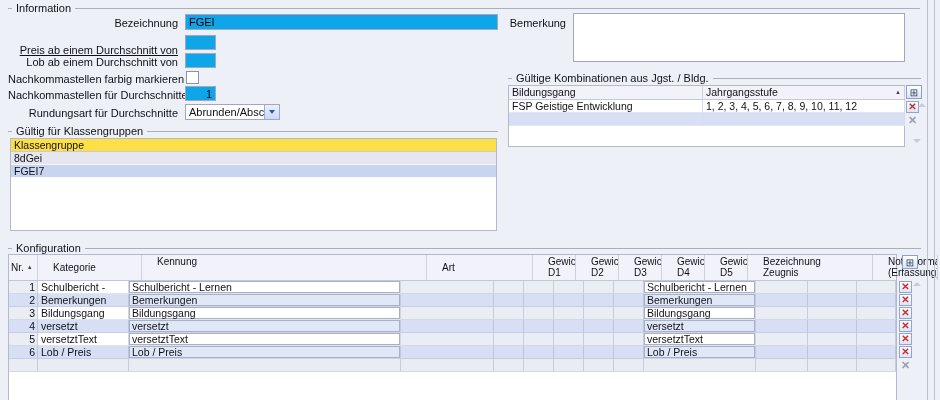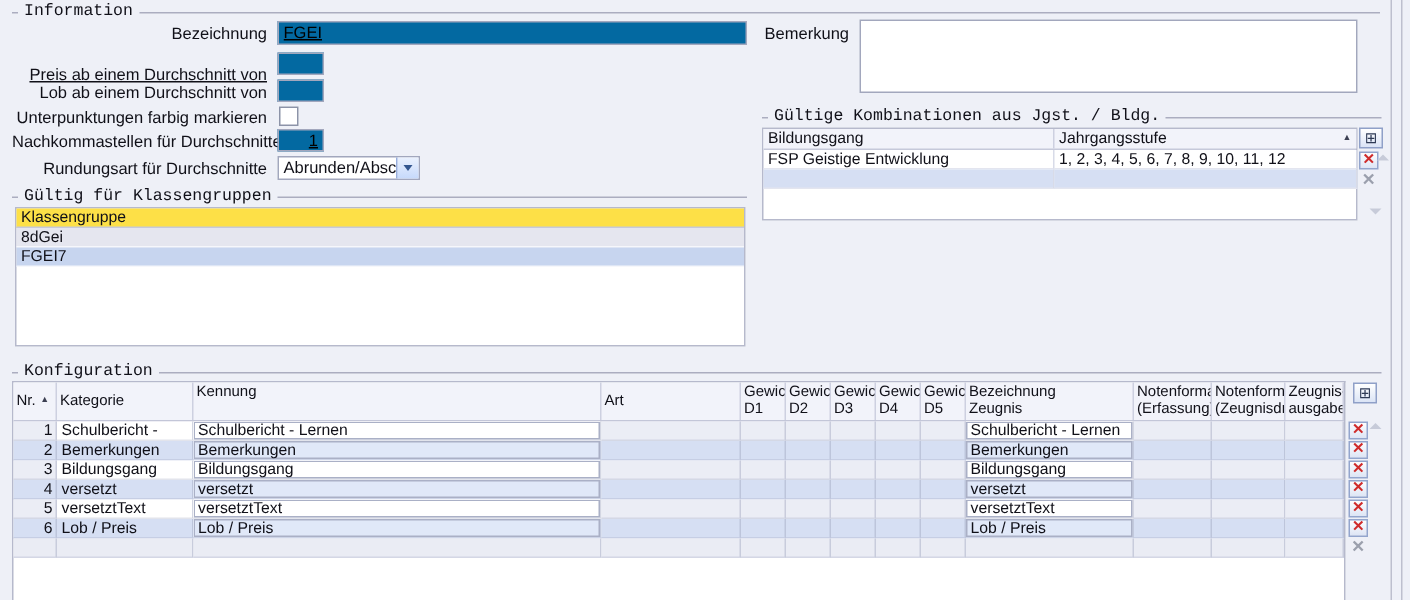--- a/index.html
+++ b/index.html
@@ -3,25 +3,25 @@
 <meta charset="utf-8">
 <style>
   * { box-sizing: border-box; margin: 0; padding: 0; }
   html,body { width: 940px; height: 400px; }
   body {
     position: relative; overflow: hidden;
     background: #eef0f7; color: #101018;
     font-family: "Liberation Sans", sans-serif; font-size: 11px;
   }
   .grpline { position: absolute; height: 0; border-top: 1px solid #abadc0; }
-  .grplabel { position: absolute; background: #eef0f7; padding: 0 4px; white-space: nowrap; font-family: Liberation Mono, monospace; }
+  .grplabel { position: absolute; background: #eef0f7; padding: 0 4px; white-space: nowrap; }
   .lbl { position: absolute; text-align: right; white-space: nowrap; }
   input.txt {
-    position: absolute; border: 1px solid #a2a7bd; background: #0369a1;
-    font-family: "Liberation Sans", sans-serif; font-size: 11px; padding: 0 3px; height: 16px; text-decoration: underline;
+    position: absolute; border: 1px solid #a2a7bd; background: #0ea5e9;
+    font-family: "Liberation Sans", sans-serif; font-size: 11px; padding: 0 3px; height: 16px;
   }
   textarea.memo {
     position: absolute; border: 1px solid #a2a7bd; background: #fff; resize: none;
     font-family: "Liberation Sans", sans-serif; font-size: 11px; padding: 1px 3px;
   }
   .checkbox { position: absolute; width: 13px; height: 13px; background: #fff; border: 1px solid #8c93a8; }
   .combo { position: absolute; display: flex; border: 1px solid #a2a7bd; background: #fff; }
   .combo .val { flex: 1; padding: 1px 3px; white-space: nowrap; overflow: hidden; }
   .combo .btn { width: 15px; background: linear-gradient(#eaf1fe,#c6d9fb); border-left: 1px solid #97aedd; display: flex; align-items: center; justify-content: center; }
   .tri-dn { width: 0; height: 0; border-left: 3px solid transparent; border-right: 3px solid transparent; border-top: 4px solid #33568f; }
@@ -32,21 +32,21 @@
   .kg-head { height: 13px; background: #fde047; border-bottom: 1px solid #c6c9da; padding: 0 3px; font-size: 10.5px; line-height: 13px; }
   .kg-row { height: 13px; padding: 0 3px; font-size: 10.5px; line-height: 12px; border-bottom: 1px solid #f6f7fb; }
   
   .kbcols { display: grid; grid-template-columns: 194px 202px; }
   .kb-head { height: 14px; background: #f2f3fa; border-bottom: 1px solid #c6c9da; }
   .kb-head .th { font-size: 10.5px; line-height: 13px; padding: 0 3px; border-right: 1px solid #cdd0e0; display: flex; justify-content: space-between; align-items: center; }
   .kb-row { position: absolute; left: 0; width: 436px; height: 13px; }
   .kb-row .cell { font-size: 10.5px; line-height: 12px; padding: 0 3px; border-right: 1px solid #d8dbe8; border-bottom: 1px solid #e3e5ef; height: 13px; }
   
   .kcols { display: grid; grid-template-columns: 29px 91px 272px 93px 30px 30px 30px 30px 30px 112px 52px 49px 39px; }
-  .kf-head { position: absolute; top: 0; left: 0; width: 887px; height: 26px; background: #f2f3fa; border-bottom: 1px solid #c3c6d8; }
+  .kf-head { position: absolute; top: 0; left: 0; width: 887px; height: 26px; background: #f2f3fa; border-bottom: 1px solid #c3c6d8; gap: 13px; }
   .kf-head .th { border-right: 1px solid #cdd0e0; font-size: 10px; line-height: 11px; padding: 1px 2px; }
   .kf-head .th.mid { display: flex; align-items: center; }
   .krow { position: absolute; left: 0; width: 887px; height: 13px; }
   .krow .c { height: 13px; font-size: 10.5px; line-height: 12px; padding: 0 3px; border-right: 1px solid rgba(160,166,192,.45); border-bottom: 1px solid rgba(160,166,192,.3); }
   .r-odd .c { background: #ebedf5; }
   .r-odd .c.wh { background: #fff; }
   .r-odd .c.ed { background: #fff; box-shadow: inset 0 0 0 1px #aab0c6; }
   .r-even .c { background: #d6dff3; }
   .r-even .c.ed { background: #e0e8f8; box-shadow: inset 0 0 0 1px #aab0c6; }
   .r-empty .c { background: #eaecf4; }
@@ -72,21 +72,21 @@
 
 <div class="lbl" style="left:8px;top:17px;width:170px;">Bezeichnung</div>
 <input class="txt" style="left: 185px; top: 14px; width: 313px;" value="FGEI">
 
 <div class="lbl" style="left:8px;top:44px;width:170px;text-decoration:underline;">Preis ab einem Durchschnitt von</div>
 <input class="txt" style="left: 185px; top: 35px; width: 31px; height: 15px;" value="">
 
 <div class="lbl" style="left:8px;top:56px;width:170px;">Lob ab einem Durchschnitt von</div>
 <input class="txt" style="left: 185px; top: 53px; width: 31px; height: 15px;" value="">
 
-<div class="lbl" style="left:8px;top:73px;width:170px;">Unterpunktungen farbig markieren</div>
+<div class="lbl" style="left:8px;top:73px;width:170px;">Nachkommastellen farbig markieren</div>
 <div class="checkbox" style="left:186px;top:71px;"></div>
 
 <div class="lbl" style="left:8px;top:89px;width:170px;">Nachkommastellen für Durchschnitte</div>
 <input class="txt" style="left: 185px; top: 86px; width: 31px; height: 15px; text-align: right;" value="1">
 
 <div class="lbl" style="left:8px;top:107px;width:170px;">Rundungsart für Durchschnitte</div>
 <div class="combo" style="left:185px;top:104px;width:95px;height:16px;">
   <span class="val">Abrunden/Abschneiden</span>
   <span class="btn">
       <span class="tri-dn"></span>

